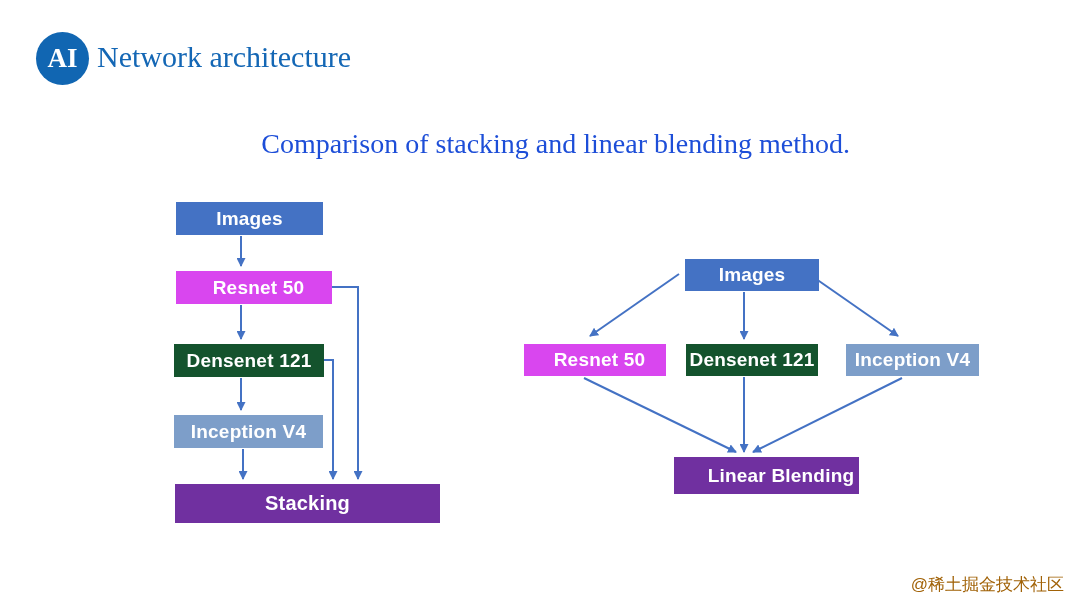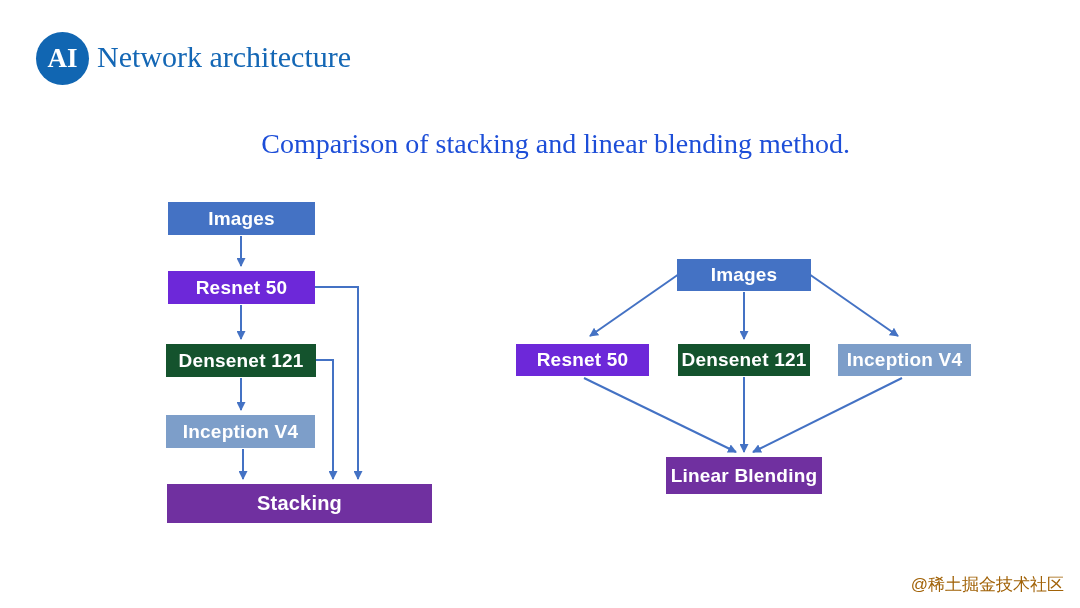--- a/index.html
+++ b/index.html
@@ -39,40 +39,41 @@
     white-space: nowrap;
   }
 
   
   .node {
     position: absolute;
     display: flex; align-items: center; justify-content: center;
     color: #ffffff;
     font-size: 19px; font-weight: 600;
     letter-spacing: 0.2px;
+    margin-left: 8px;
   }
   .bg-images    { background: #4472c4; }
-  .bg-resnet    { background: #6d28d9; }
+  .bg-resnet    { background: #d946ef; padding-left: 9px; }
   .bg-densenet  { background: #14532d; }
   .bg-inception { background: #7d9ec9; }
   .bg-output    { background: #7030a0; }
 
   
   .n-l-images    { left: 168px; top: 202px; width: 147px; height: 33px; }
   .n-l-resnet    { left: 168px; top: 271px; width: 147px; height: 33px; }
   .n-l-densenet  { left: 166px; top: 344px; width: 150px; height: 33px; }
   .n-l-inception { left: 166px; top: 415px; width: 149px; height: 33px; }
   .n-l-output    { left: 167px; top: 484px; width: 265px; height: 39px; font-size: 20px; }
 
   
   .n-r-images    { left: 677px; top: 259px; width: 134px; height: 32px; }
   .n-r-resnet    { left: 516px; top: 344px; width: 133px; height: 32px; }
   .n-r-densenet  { left: 678px; top: 344px; width: 132px; height: 32px; }
   .n-r-inception { left: 838px; top: 344px; width: 133px; height: 32px; }
-  .n-r-output    { left: 666px; top: 457px; width: 156px; height: 37px; }
+  .n-r-output    { left: 666px; top: 457px; width: 156px; height: 37px; padding-left: 29px; }
 
   
   .arrows { position: absolute; left: 0; top: 0; }
   .arrow-line {
     stroke: #4472c4; stroke-width: 2; fill: none;
   }
   .arrow-head { fill: #4472c4; }
 
   
   .watermark {

